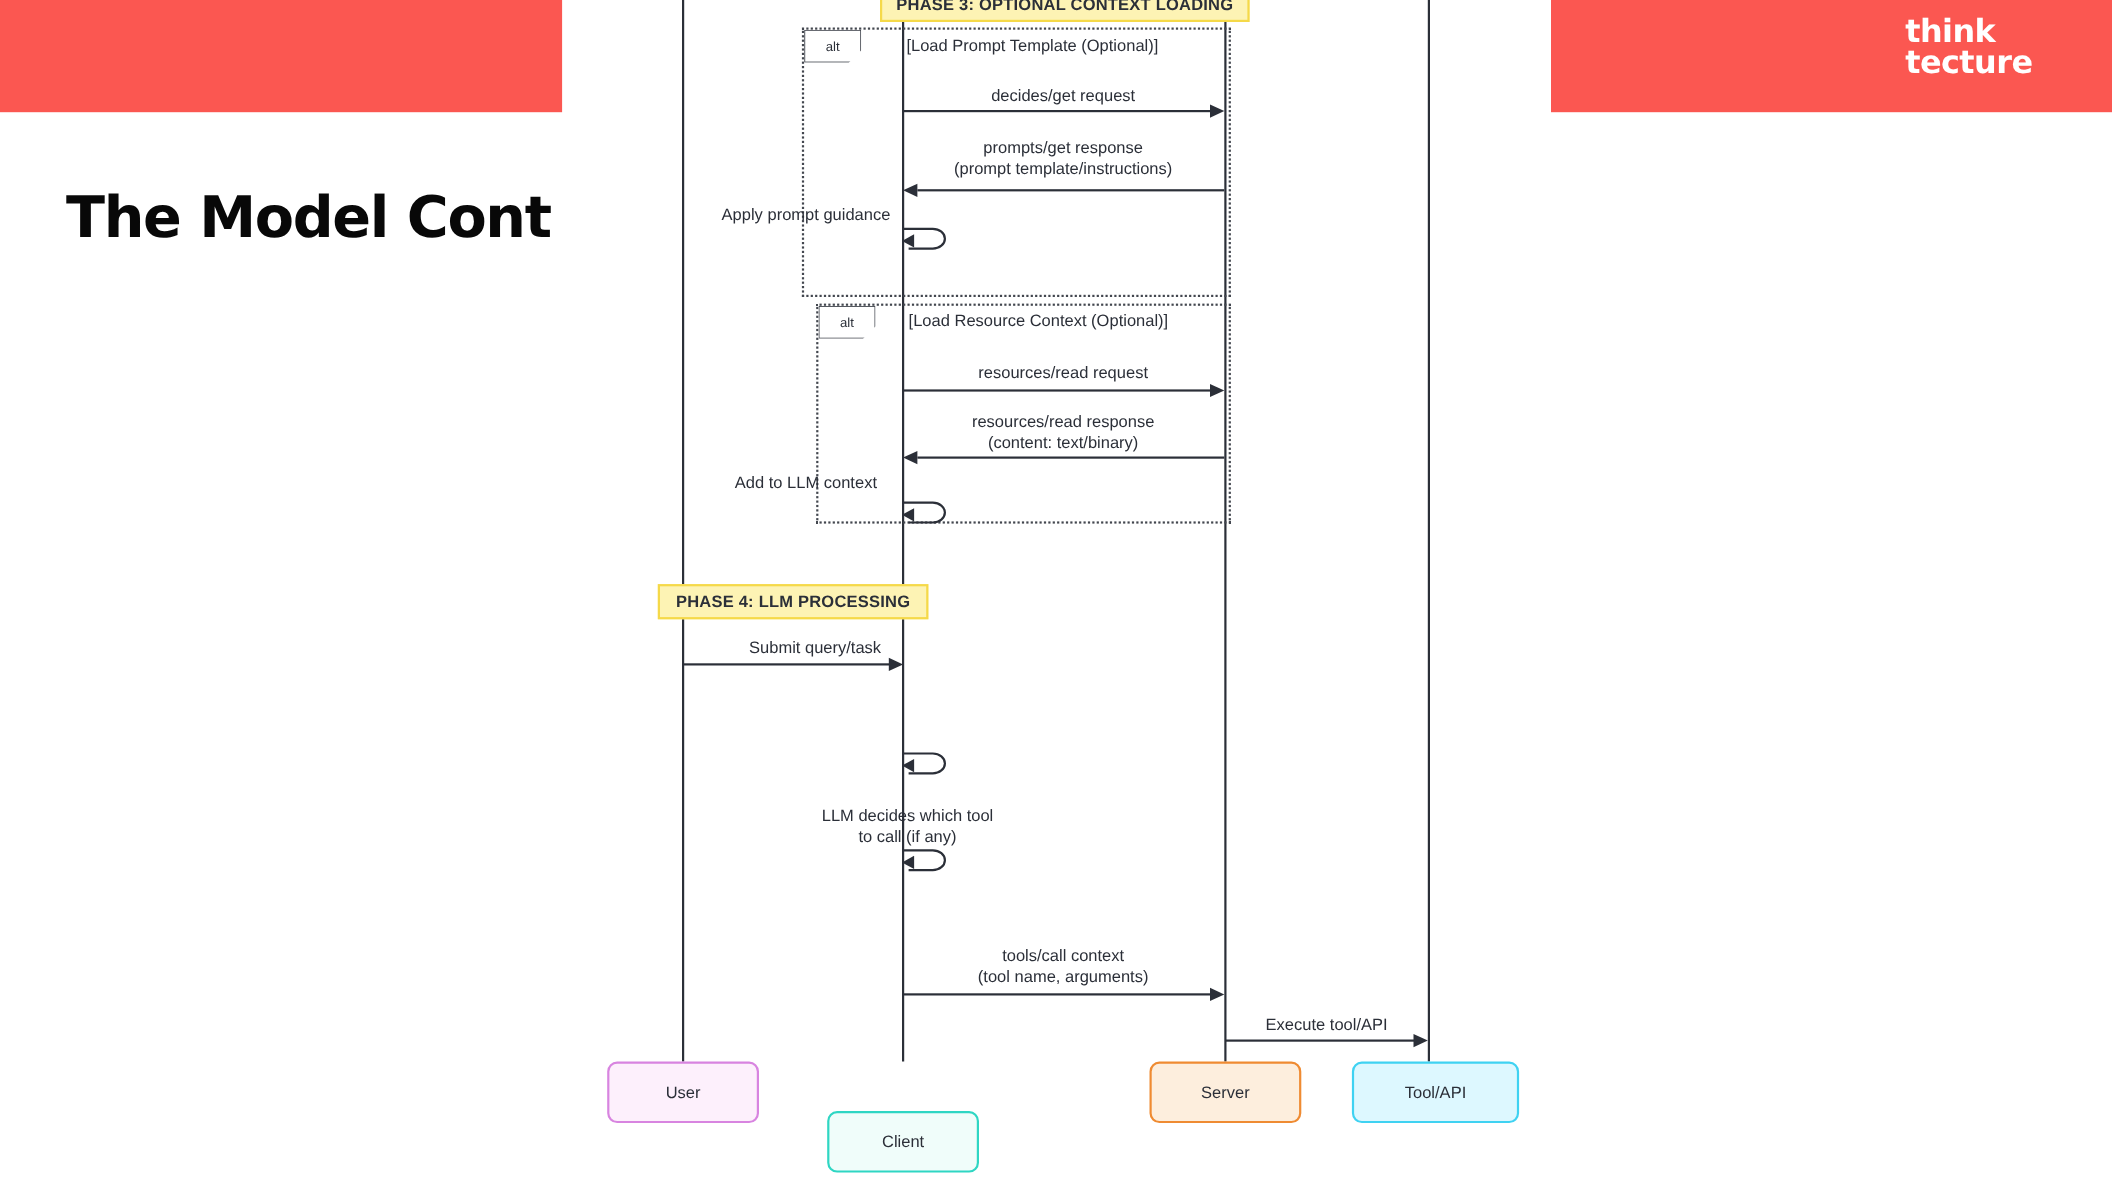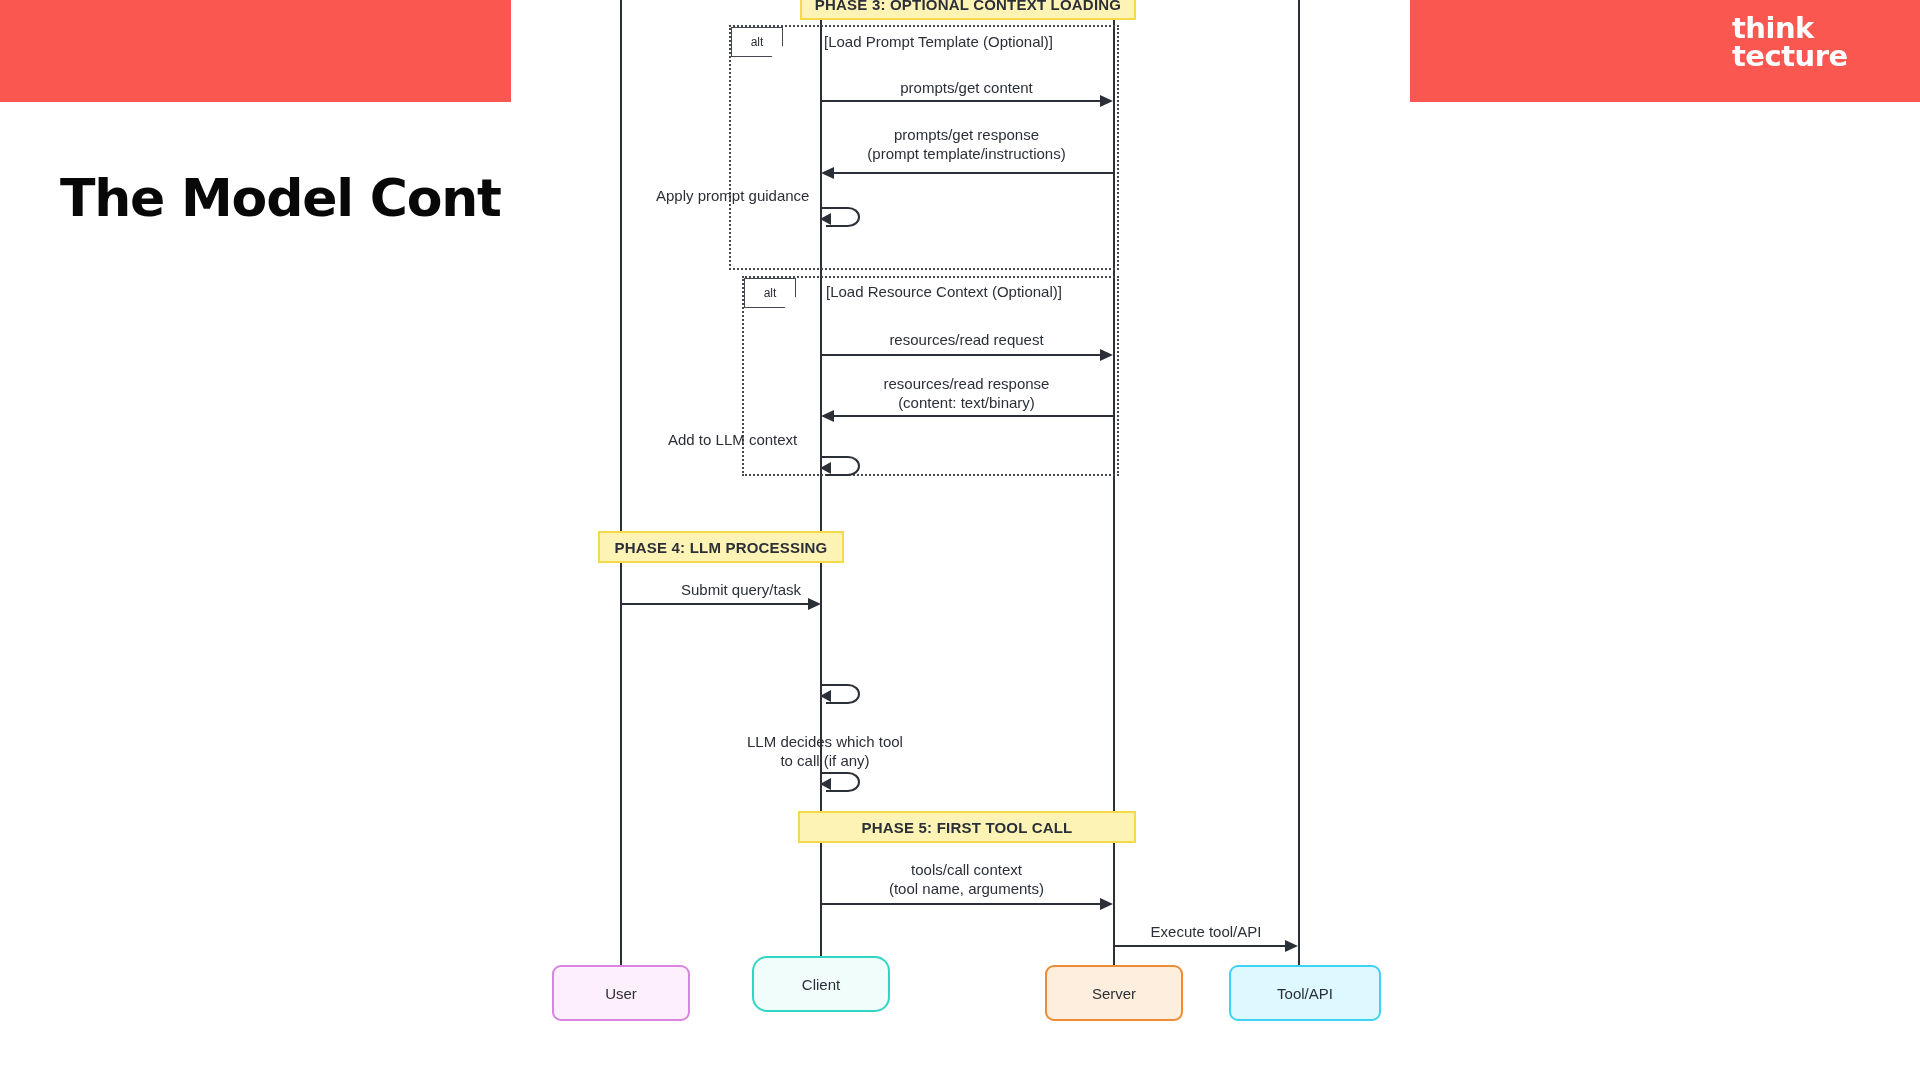--- a/index.html
+++ b/index.html
@@ -172,21 +172,21 @@
   <div class="dg phase" style="left:800px; top:-12px; width:336px;">
     <span>PHASE 3: OPTIONAL CONTEXT LOADING</span>
   </div>
 
   <div class="dg frag" style="left:729px; top:25px; width:390px; height:245px;"></div>
   <div class="dg frag-tab" style="left:731px; top:27px;">
     <span>alt</span>
   </div>
   <div class="dg frag-label" style="left:824px; top:33px;">[Load Prompt Template (Optional)]</div>
 
-  <div class="dg msg-text" style="left:820px; top:78px; width:293px;">prompts/get content</div>
+  <div class="dg msg-text" style="left:820px; top:78px; width:293px;">decides/get request</div>
   <div class="dg msg-line" style="left:821px; top:100px; width:280px;"></div>
   <div class="dg arrow-head arrow-right" style="left:1100px; top:95px;"></div>
 
   <div class="dg msg-text" style="left:820px; top:125px; width:293px;">prompts/get response
 (prompt template/instructions)</div>
   <div class="dg msg-line" style="left:834px; top:172px; width:279px;"></div>
   <div class="dg arrow-head arrow-left" style="left:821px; top:167px;"></div>
 
   <div class="dg msg-text" style="left:656px; top:186px; width:330px; text-align:left;">Apply prompt guidance</div>
   <div class="dg selfloop" style="left:818px; top:204px;">
@@ -236,37 +236,34 @@
 
   <div class="dg msg-text" style="left:660px; top:732px; width:330px;">LLM decides which tool
 to call (if any)</div>
   <div class="dg selfloop" style="left:818px; top:769px;">
     <svg width="46" height="26" viewBox="0 0 46 26">
       <path d="M2 4 H30 A11 9 0 0 1 30 22 H8" fill="none" stroke="#2b2f38" stroke-width="2"></path>
       <polygon points="13,15 2,21 13,27" fill="#2b2f38" transform="translate(0,-6)"></polygon>
     </svg>
   </div>
 
-  <div class="dg phase" style="left:798px; top:811px; width:338px;">
-    <span>PHASE 5: FIRST TOOL CALL</span>
-  </div>
 
   <div class="dg msg-text" style="left:820px; top:860px; width:293px;">tools/call context
 (tool name, arguments)</div>
   <div class="dg msg-line" style="left:821px; top:903px; width:280px;"></div>
   <div class="dg arrow-head arrow-right" style="left:1100px; top:898px;"></div>
 
   <div class="dg msg-text" style="left:1113px; top:922px; width:186px;">Execute tool/API</div>
   <div class="dg msg-line" style="left:1114px; top:945px; width:172px;"></div>
   <div class="dg arrow-head arrow-right" style="left:1285px; top:940px;"></div>
 
   <div class="dg participant" style="left:552px; top:965px; width:138px; background:#fdf0fc; border-color:#d884e0;">
     <span>User</span>
   </div>
-  <div class="dg participant" style="left:752px; top:956px; width:138px; background:#f0fdfa; border-color:#2fd6c3;border-radius:15px;">
+  <div class="dg participant" style="left:752px; top:1010px; width:138px; background:#f0fdfa; border-color:#2fd6c3;">
     <span>Client</span>
   </div>
   <div class="dg participant" style="left:1045px; top:965px; width:138px; background:#fdeedd; border-color:#ef8b32;">
     <span>Server</span>
   </div>
   <div class="dg participant" style="left:1229px; top:965px; width:152px; background:#ddf8ff; border-color:#3fd2f2;">
     <span>Tool/API</span>
   </div>
 
 </div>

